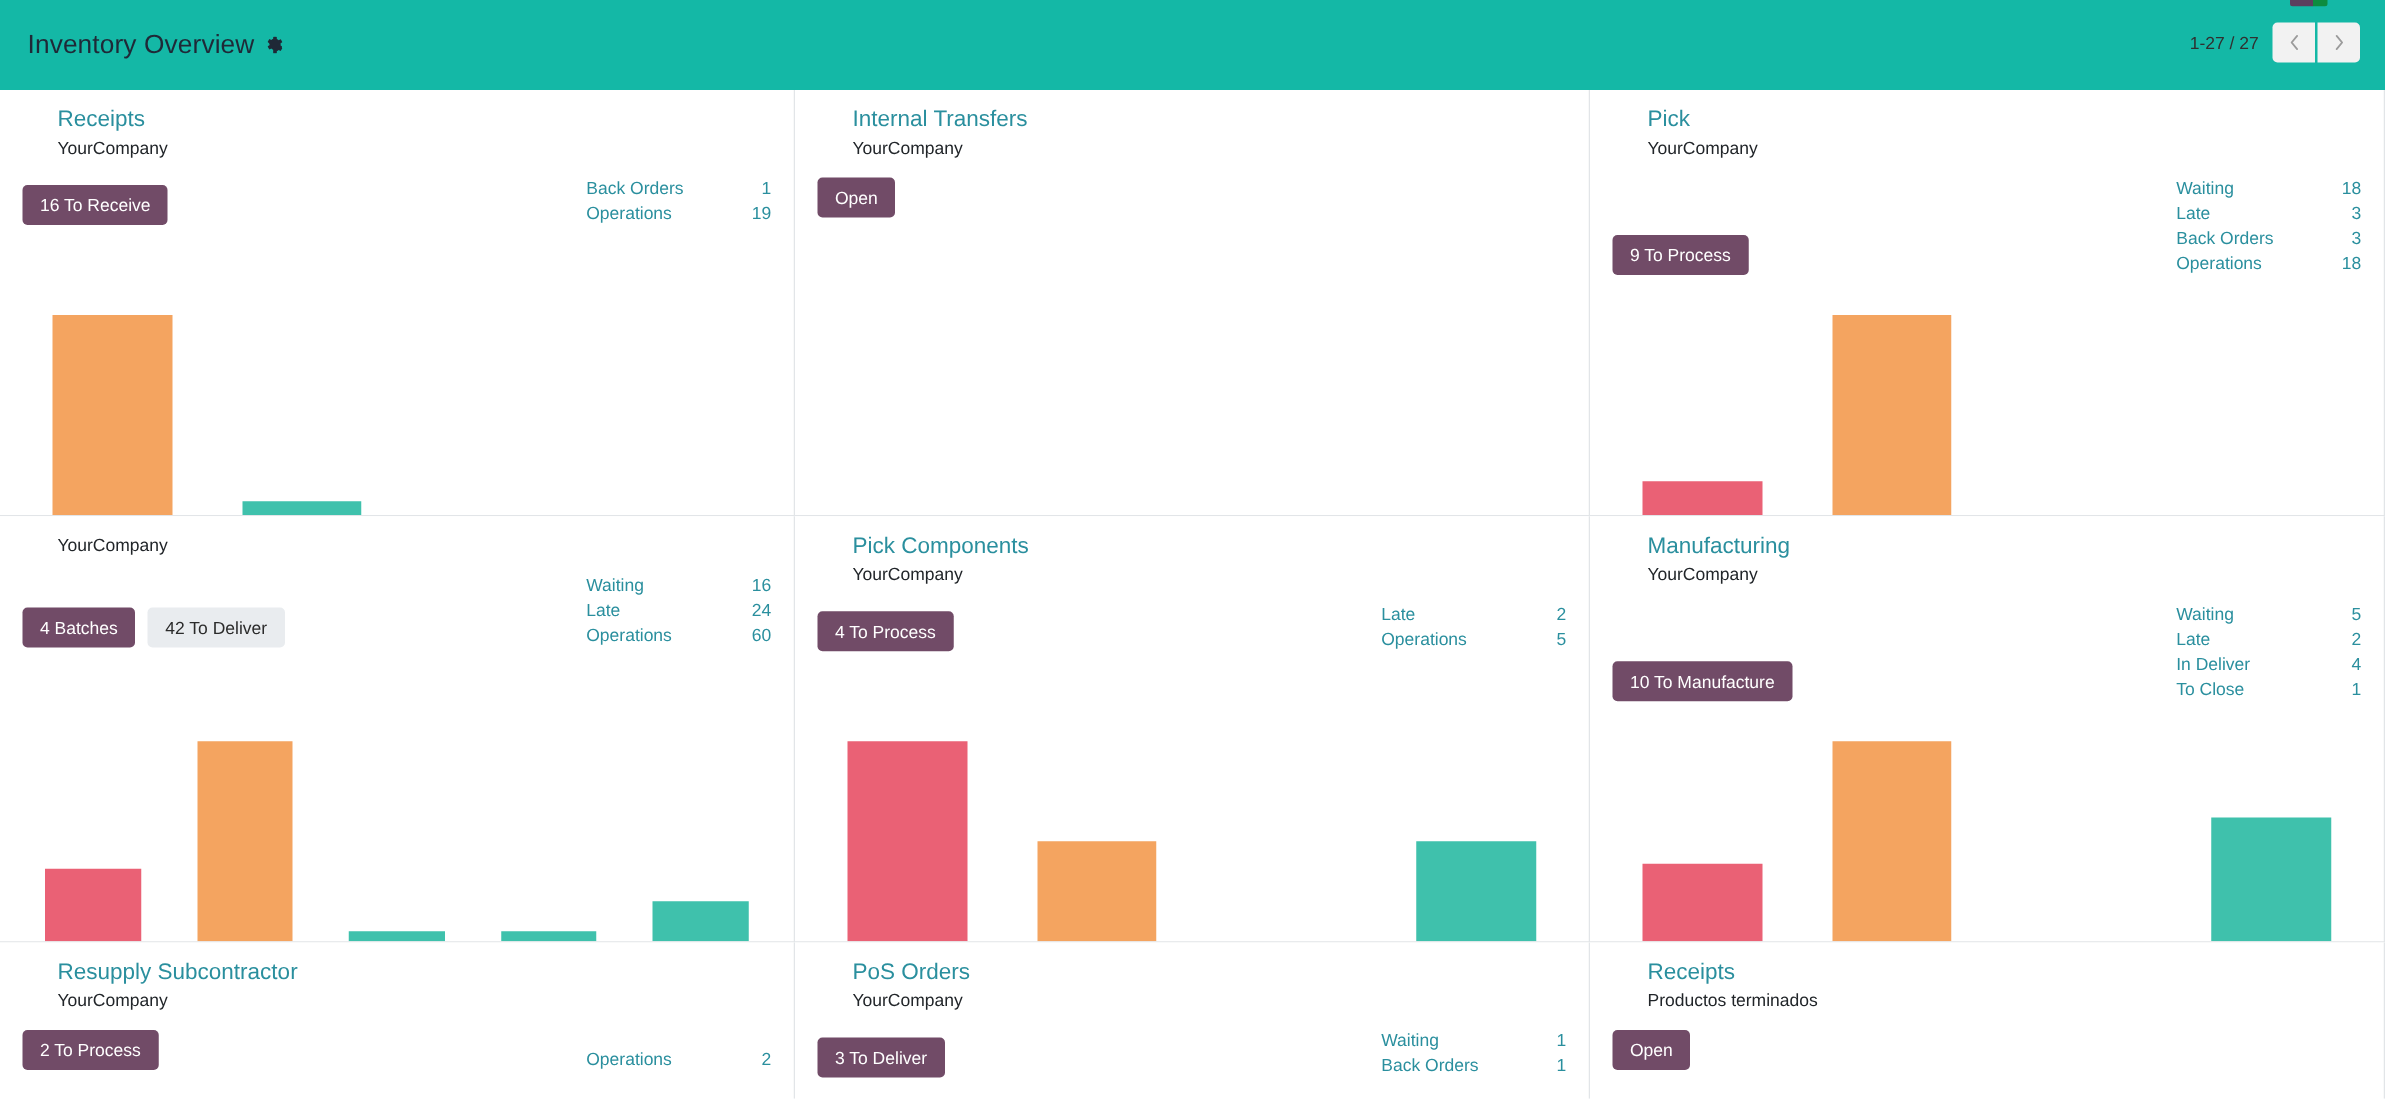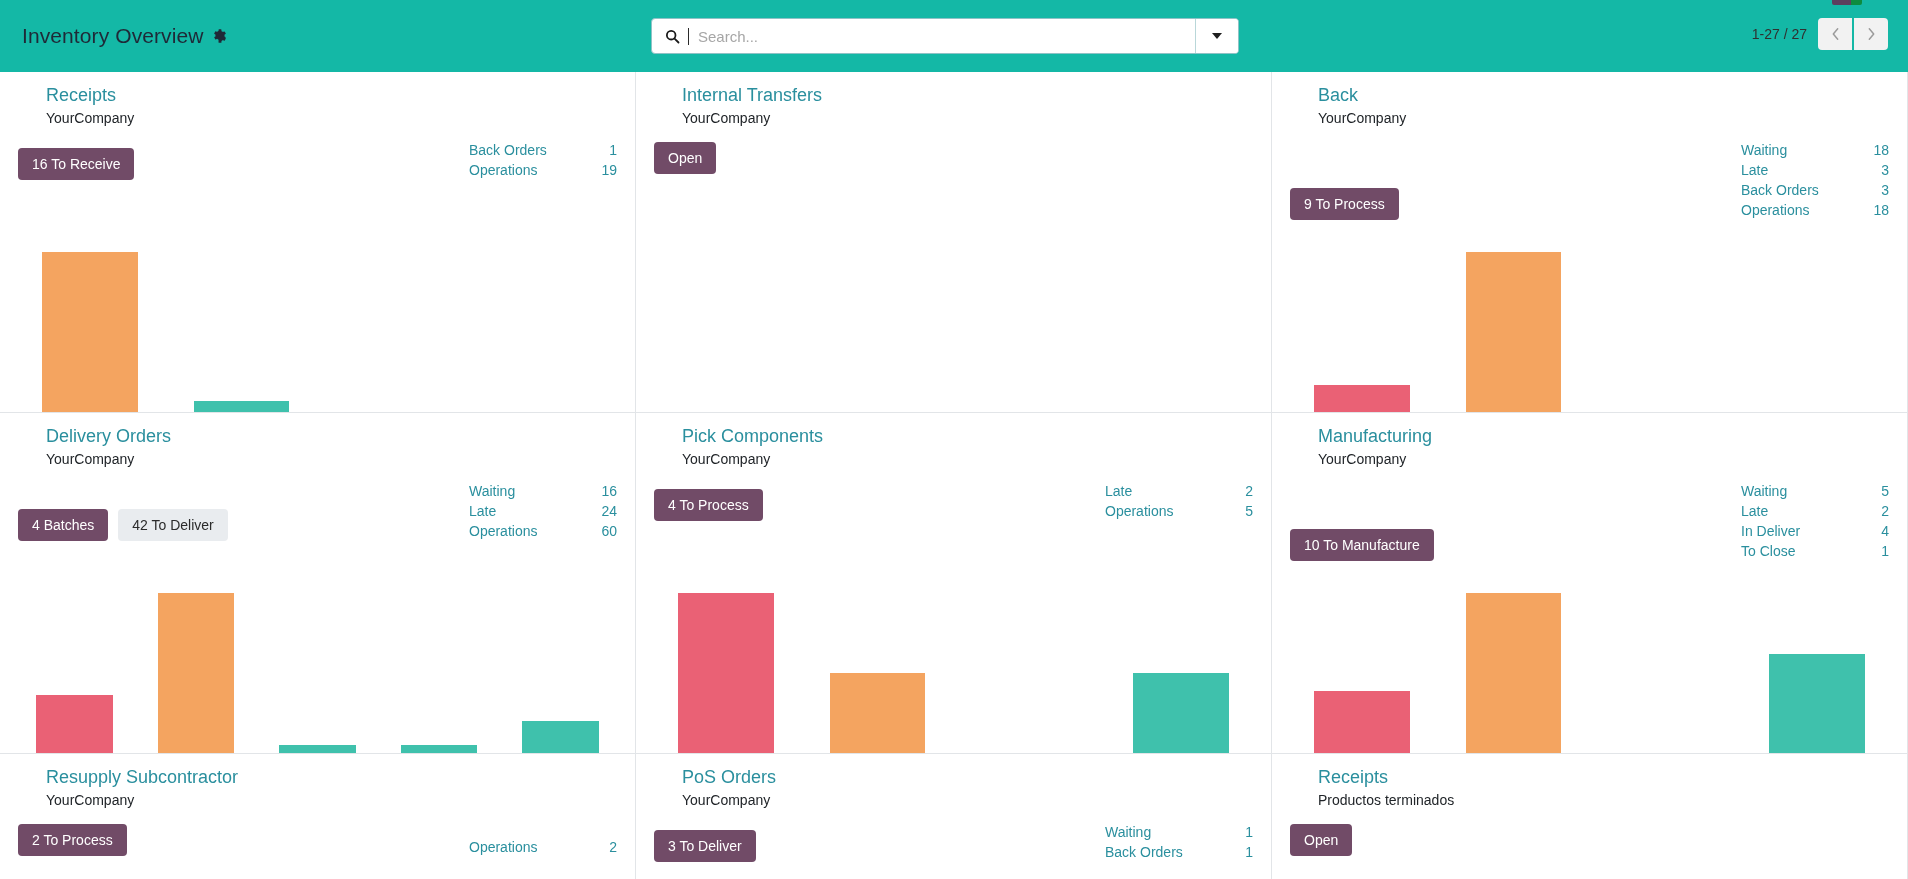--- a/index.html
+++ b/index.html
@@ -203,35 +203,20 @@
   <div class="breadcrumb-area">
     <span class="page-title">Inventory Overview</span>
     <span class="gear-icon">
       <svg width="14" height="14" viewBox="0 0 16 16" fill="currentColor">
         <path d="M8 4.6A3.4 3.4 0 1 0 8 11.4 3.4 3.4 0 0 0 8 4.6zm0 5.1a1.7 1.7 0 1 1 0-3.4 1.7 1.7 0 0 1 0 3.4z"></path>
         <path d="M14.3 9.2l-1.2-.7c.06-.33.09-.66.09-1s-.03-.67-.09-1l1.2-.7a.6.6 0 0 0 .22-.82l-1.1-1.9a.6.6 0 0 0-.82-.22l-1.2.7a5.6 5.6 0 0 0-1.73-1V1a.6.6 0 0 0-.6-.6H6.93a.6.6 0 0 0-.6.6v1.36a5.6 5.6 0 0 0-1.73 1l-1.2-.7a.6.6 0 0 0-.82.22l-1.1 1.9a.6.6 0 0 0 .22.82l1.2.7c-.06.33-.9.66-.09 1s.3.67.09 1l-1.2.7a.6.6 0 0 0-.22.82l1.1 1.9a.6.6 0 0 0 .82.22l1.2-.7c.5.43 1.09.77 1.73 1V15a.6.6 0 0 0 .6.6h2.14a.6.6 0 0 0 .6-.6v-1.36a5.6 5.6 0 0 0 1.73-1l1.2.7a.6.6 0 0 0 .82-.22l1.1-1.9a.6.6 0 0 0-.22-.82z"></path>
       </svg>
     </span>
   </div>
 
-  <div class="searchview-wrap">
-    <div class="searchview-input">
-      <span class="search-icon">
-        <svg width="15" height="15" viewBox="0 0 16 16" fill="none" stroke="currentColor" stroke-width="1.9">
-          <circle cx="6.6" cy="6.6" r="4.6"></circle>
-          <line x1="10.2" y1="10.2" x2="14.4" y2="14.4" stroke-linecap="round"></line>
-        </svg>
-      </span>
-      <span class="search-caret"></span>
-      <span class="search-placeholder">Search...</span>
-    </div>
-    <div class="search-toggle">
-      <span class="caret-down"></span>
-    </div>
-  </div>
 
   <div class="pager">
     <span class="pager-count">1-27 / 27</span>
     <span class="pager-buttons">
       <button class="pager-btn">
         <svg width="9" height="14" viewBox="0 0 10 16" fill="none" stroke="currentColor" stroke-width="1.7">
           <polyline points="7.5,2 2.5,8 7.5,14" stroke-linecap="round" stroke-linejoin="round"></polyline>
         </svg>
       </button>
       <button class="pager-btn">
@@ -287,21 +272,21 @@
      <div class="card-body">
        <div class="btn-group">
           <button class="btn btn-primary">Open</button>
         </div>
        <div class="stats"></div>
      </div>
      <div class="graph"></div>
     </div>
     <div class="card">
       <div class="card-head">
-       <div class="card-title">Back</div>
+       <div class="card-title">Pick</div>
        <div class="card-subtitle">YourCompany</div>
      </div>
      <div class="card-body">
        <div class="btn-group">
           <button class="btn btn-primary">9 To Process</button>
         </div>
        <div class="stats">
           <div class="stat-row">
        <span class="stat-label">Waiting</span>
        <span class="stat-value">18</span>
@@ -330,21 +315,20 @@
         <div class="bar-slot">
               <div class="bar empty" style="height:0%"></div>
             </div>
         <div class="bar-slot">
               <div class="bar empty" style="height:0%"></div>
             </div>
       </div>
     </div>
     <div class="card">
       <div class="card-head">
-       <div class="card-title">Delivery Orders</div>
        <div class="card-subtitle">YourCompany</div>
      </div>
      <div class="card-body">
        <div class="btn-group">
           <button class="btn btn-primary">4 Batches</button>
           <button class="btn btn-secondary">42 To Deliver</button>
         </div>
        <div class="stats">
           <div class="stat-row">
        <span class="stat-label">Waiting</span>

